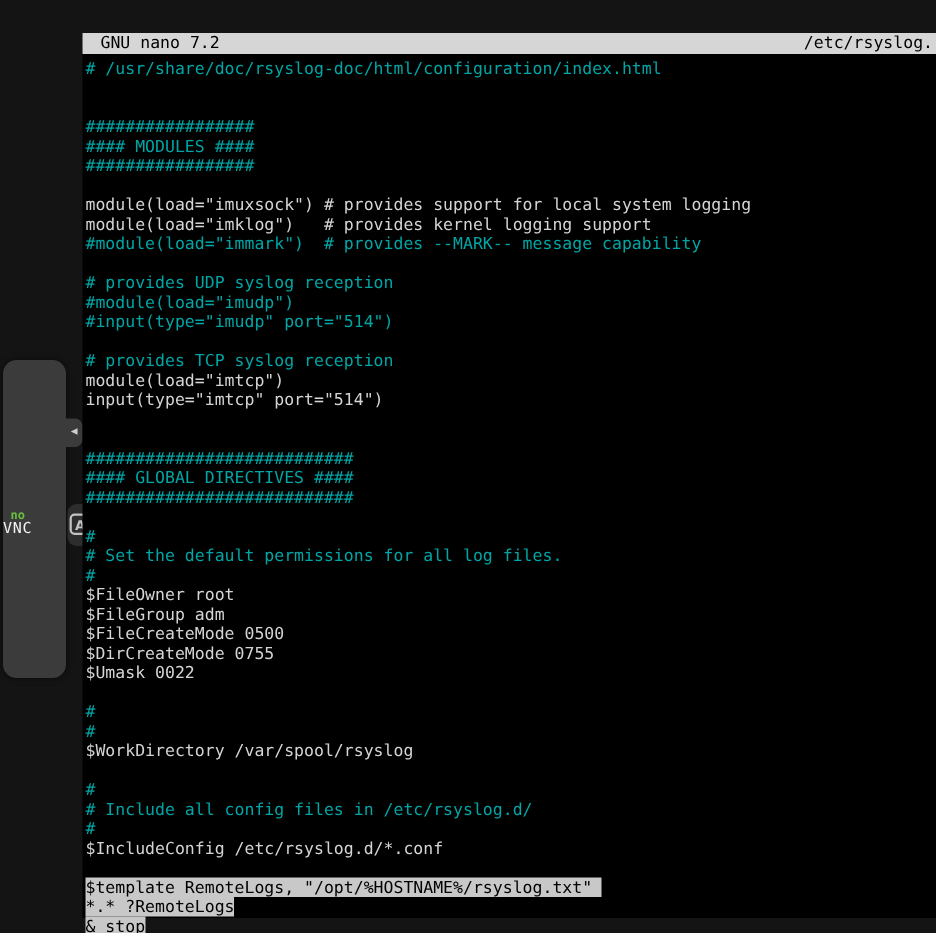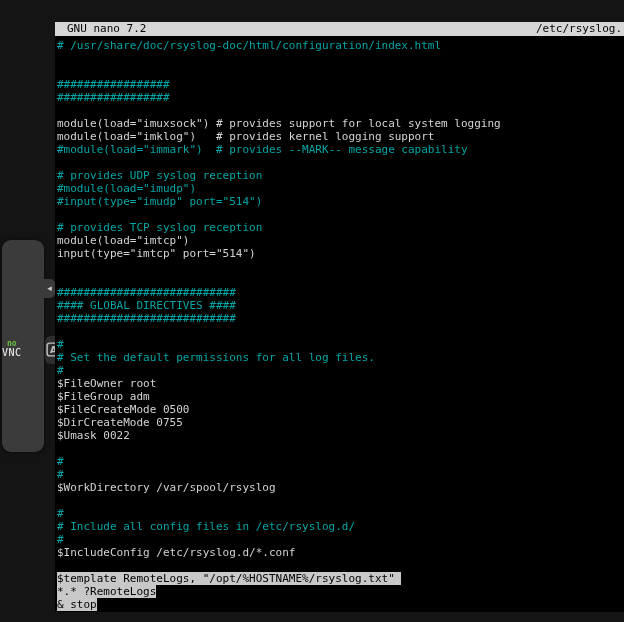--- a/index.html
+++ b/index.html
@@ -96,20 +96,21 @@
   <div class="terminal">
     <div class="nano-header">
       <span>GNU nano 7.2</span>
       <span>/etc/rsyslog.</span>
     </div>
     <div class="editor" id="editor-lines">
         <div class="line comment"># /usr/share/doc/rsyslog-doc/html/configuration/index.html</div>
         <div class="line blank">&nbsp;</div>
         <div class="line blank">&nbsp;</div>
         <div class="line comment">#################</div>
+        <div class="line comment">#### MODULES ####</div>
         <div class="line comment">#################</div>
         <div class="line blank">&nbsp;</div>
         <div class="line code">module(load="imuxsock") # provides support for local system logging</div>
         <div class="line code">module(load="imklog")   # provides kernel logging support</div>
         <div class="line comment">#module(load="immark")  # provides --MARK-- message capability</div>
         <div class="line blank">&nbsp;</div>
         <div class="line comment"># provides UDP syslog reception</div>
         <div class="line comment">#module(load="imudp")</div>
         <div class="line comment">#input(type="imudp" port="514")</div>
         <div class="line blank">&nbsp;</div>

